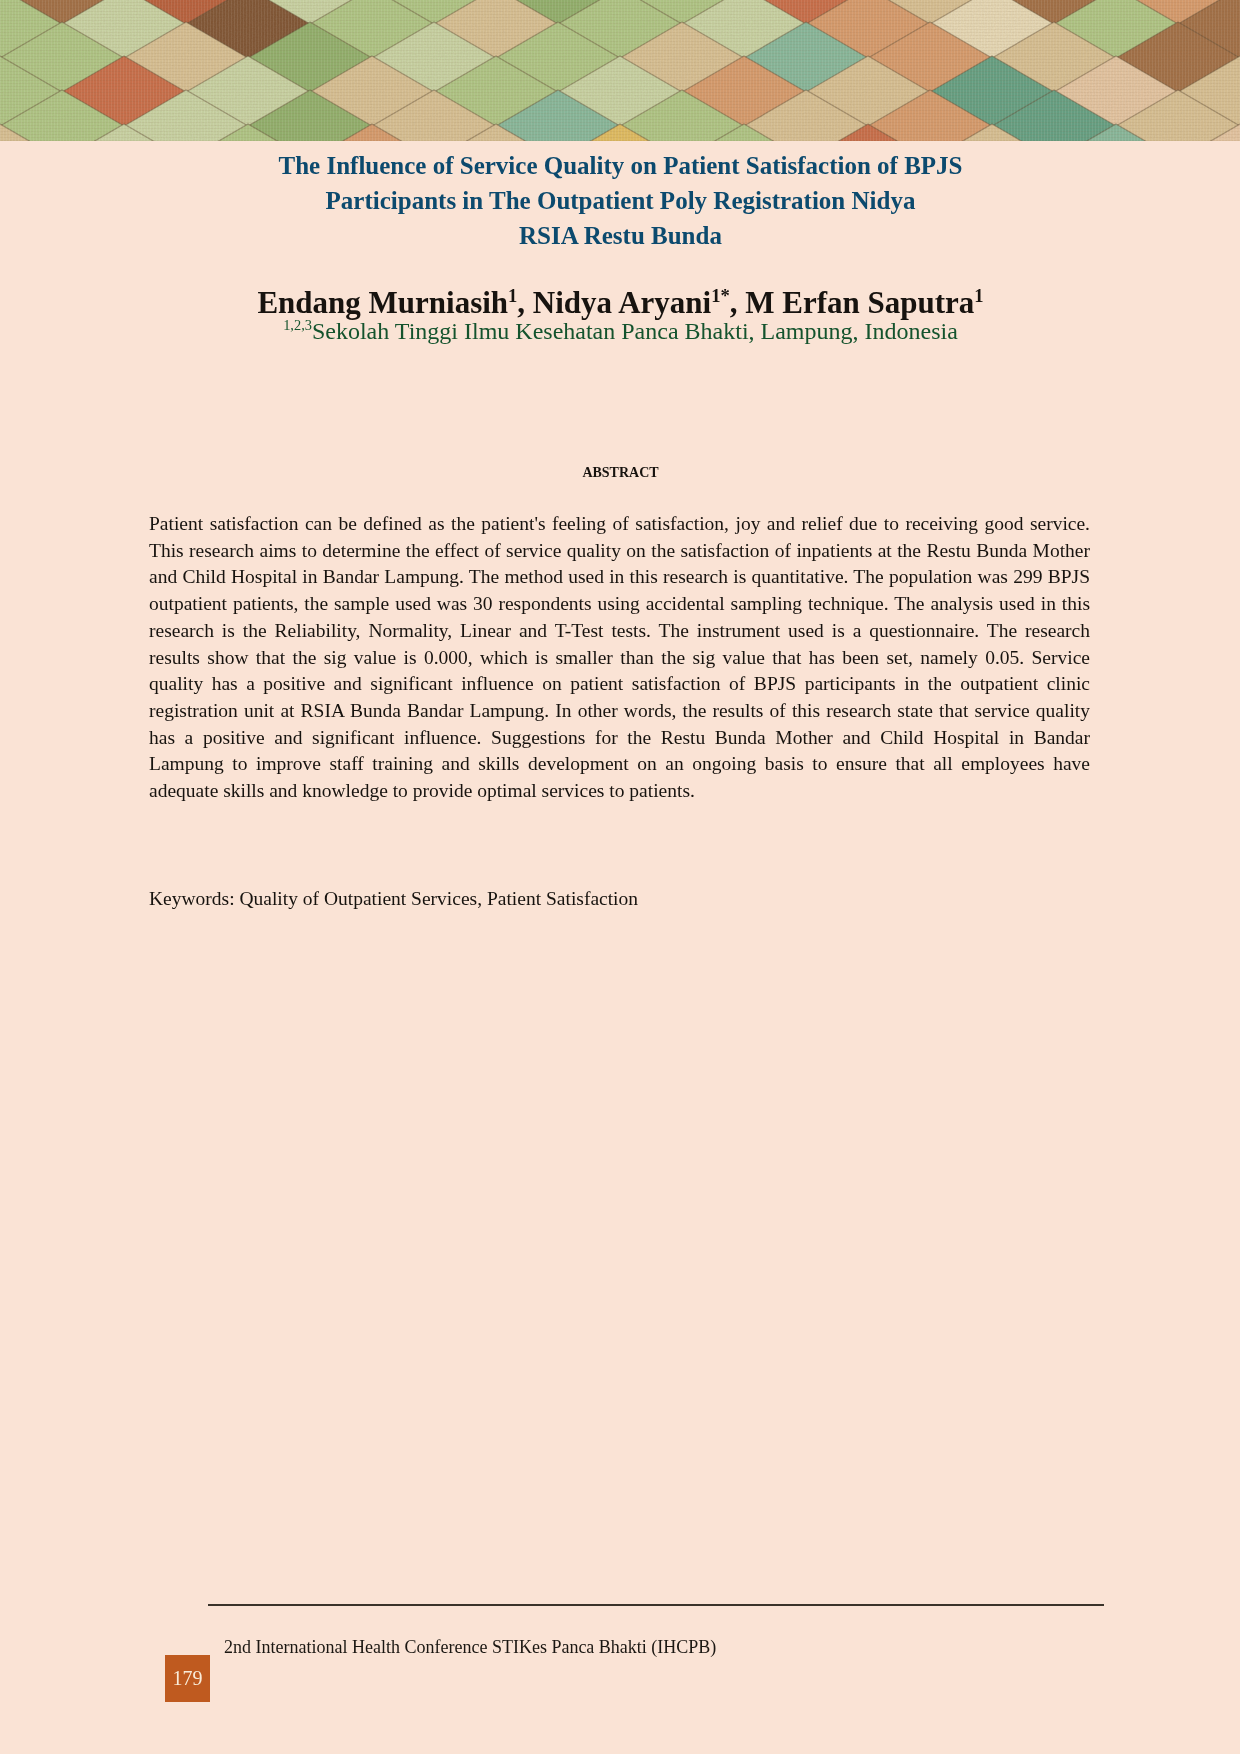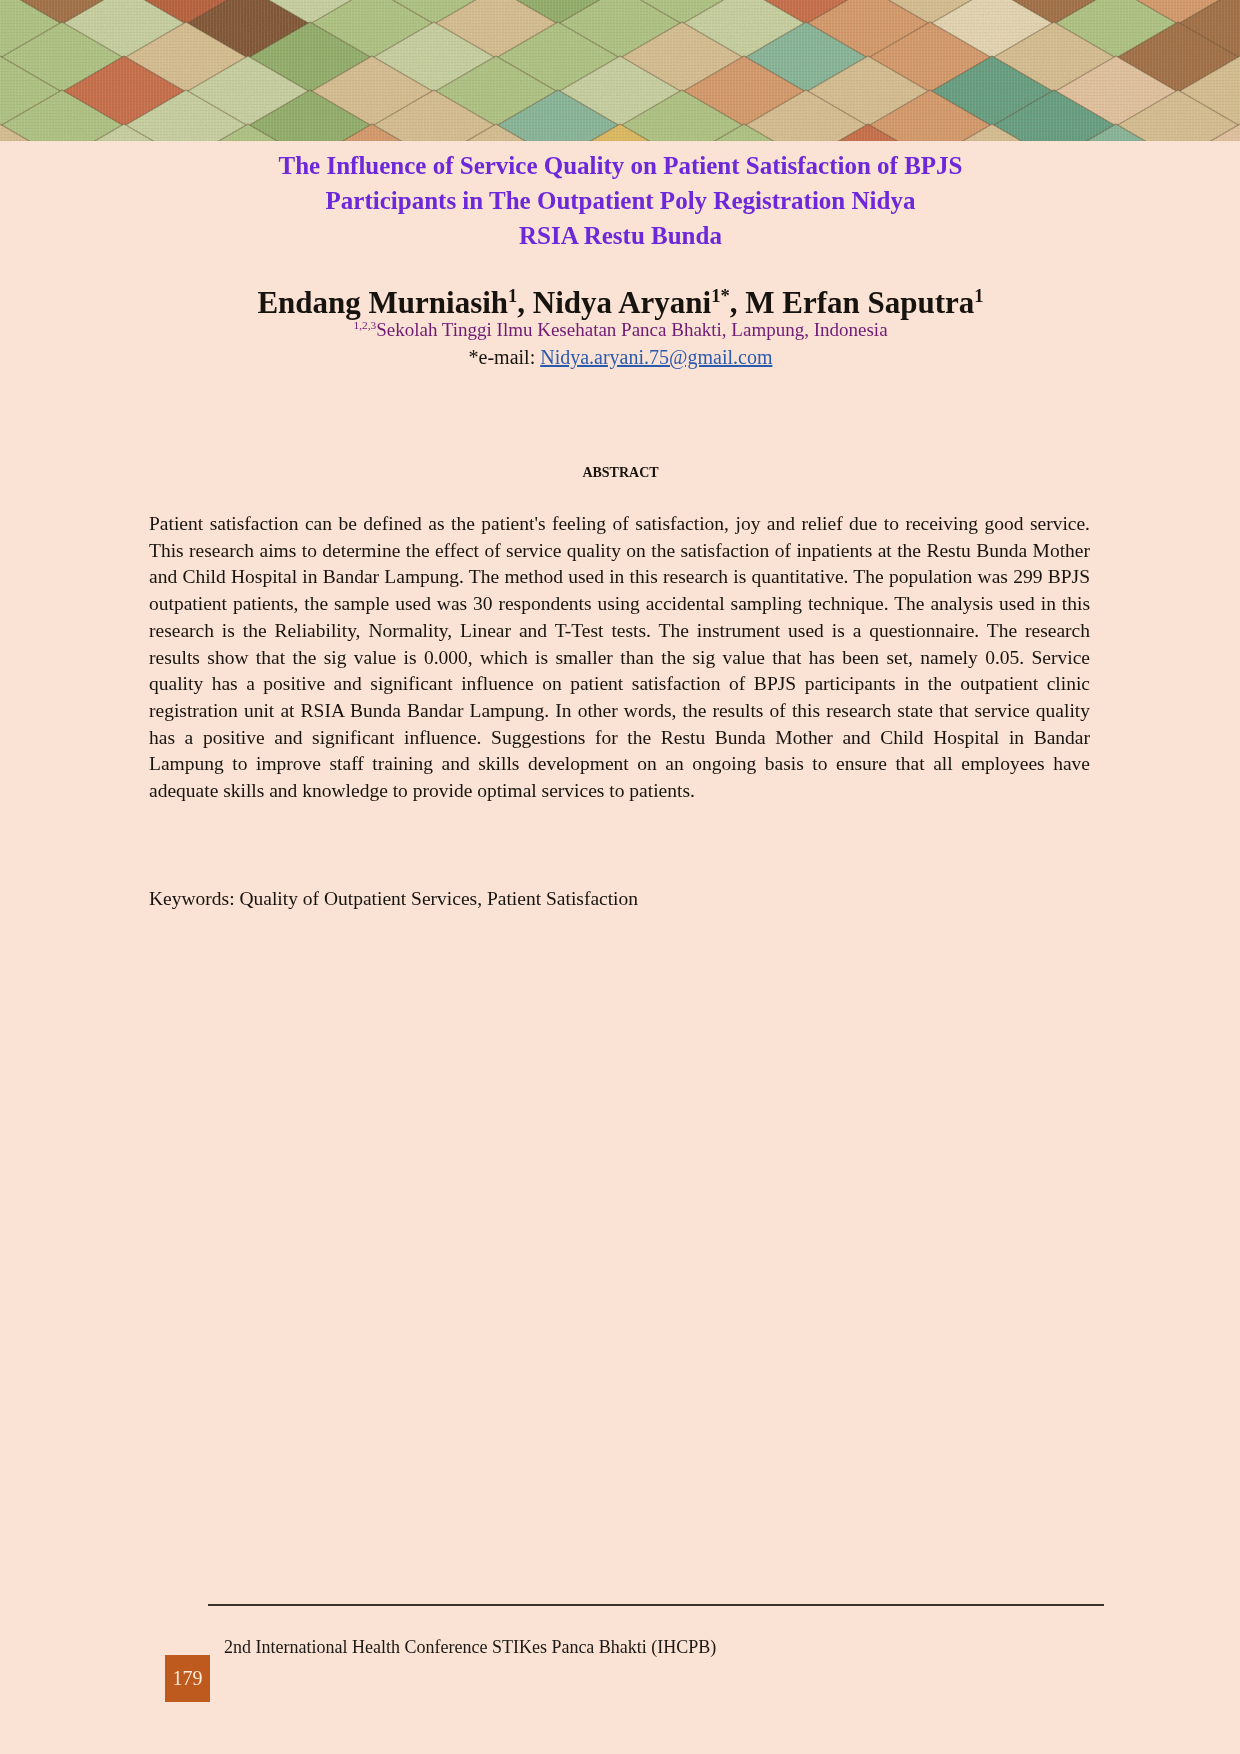--- a/index.html
+++ b/index.html
@@ -9,30 +9,30 @@
   }
   .banner{position:absolute;top:0;left:0;width:1240px;height:141px;display:block;}
   .banner-weave{
     position:absolute;top:0;left:0;width:1240px;height:141px;pointer-events:none;
     background:
       repeating-linear-gradient(90deg, rgba(255,255,255,.08) 0 1px, rgba(0,0,0,0) 1px 3px),
       repeating-linear-gradient(0deg, rgba(110,75,40,.07) 0 1px, rgba(0,0,0,0) 1px 3px);
   }
   .title{
     position:absolute;top:148px;left:150px;width:941px;margin:0;
-    text-align:center;font-weight:bold;font-size:25px;line-height:35px;color:#6d28d9;
+    text-align:center;font-weight:bold;font-size:25px;line-height:35px;color:#0c4a6e;
   }
   .authors{
     position:absolute;top:282px;left:150px;width:941px;margin:0;
     text-align:center;font-weight:bold;font-size:31px;line-height:28px;
   }
   .authors sup,.affiliation sup{font-size:60%;}
   .affiliation{
     position:absolute;top:313px;left:150px;width:941px;margin:0;
-    text-align:center;font-size:19px;line-height:24px;color:#701a75;
+    text-align:center;font-size:24px;line-height:24px;color:#14532d;
   }
   .email{
     position:absolute;top:345px;left:150px;width:941px;margin:0;
     text-align:center;font-size:20px;line-height:25px;
   }
   .email a{color:#2b59ae;text-decoration:underline;cursor:pointer;}
   .abstract-heading{
     position:absolute;top:461px;left:150px;width:941px;margin:0;
     text-align:center;font-weight:bold;font-size:14px;line-height:24px;
   }
@@ -146,21 +146,20 @@
   <h1 class="title">
     <span>The Influence of Service Quality on Patient Satisfaction of BPJS</span><br>
     <span>Participants in The Outpatient Poly Registration Nidya</span><br>
     <span>RSIA Restu Bunda</span>
   </h1>
 
   <p class="authors"><span>Endang Murniasih</span><sup>1</sup><span>, </span><span>Nidya Aryani</span><sup>1*</sup><span>, </span><span>M Erfan Saputra</span><sup>1</sup></p>
 
   <p class="affiliation"><sup>1,2,3</sup><span>Sekolah Tinggi Ilmu Kesehatan Panca Bhakti, Lampung, Indonesia</span></p>
 
-  <p class="email"><span>*e-mail: </span><a style="color: rgb(43, 89, 174);">Nidya.aryani.75@gmail.com</a></p>
 
   <h2 class="abstract-heading">ABSTRACT</h2>
 
   <p class="abstract-body">Patient satisfaction can be defined as the patient's feeling of satisfaction, joy and relief due to receiving good service. This research aims to determine the effect of service quality on the satisfaction of inpatients at the Restu Bunda Mother and Child Hospital in Bandar Lampung. The method used in this research is quantitative. The population was 299 BPJS outpatient patients, the sample used was 30 respondents using accidental sampling technique. The analysis used in this research is the Reliability, Normality, Linear and T-Test tests. The instrument used is a questionnaire. The research results show that the sig value is 0.000, which is smaller than the sig value that has been set, namely 0.05. Service quality has a positive and significant influence on patient satisfaction of BPJS participants in the outpatient clinic registration unit at RSIA Bunda Bandar Lampung.  In other words, the results of this research state that service quality has a positive and significant influence. Suggestions for the Restu Bunda Mother and Child Hospital in Bandar Lampung to improve staff training and skills development on an ongoing basis to ensure that all employees have adequate skills and knowledge to provide optimal services to patients.</p>
 
   <p class="keywords"><strong>Keywords</strong><span>: Quality of Outpatient Services, Patient Satisfaction</span></p>
 
   <div class="footer-rule" style="border-top-color: rgb(58, 51, 42);"></div>
   <div class="page-number-box" style="background: rgb(191, 90, 31); color: rgb(249, 236, 217);">
     <span>179</span>

